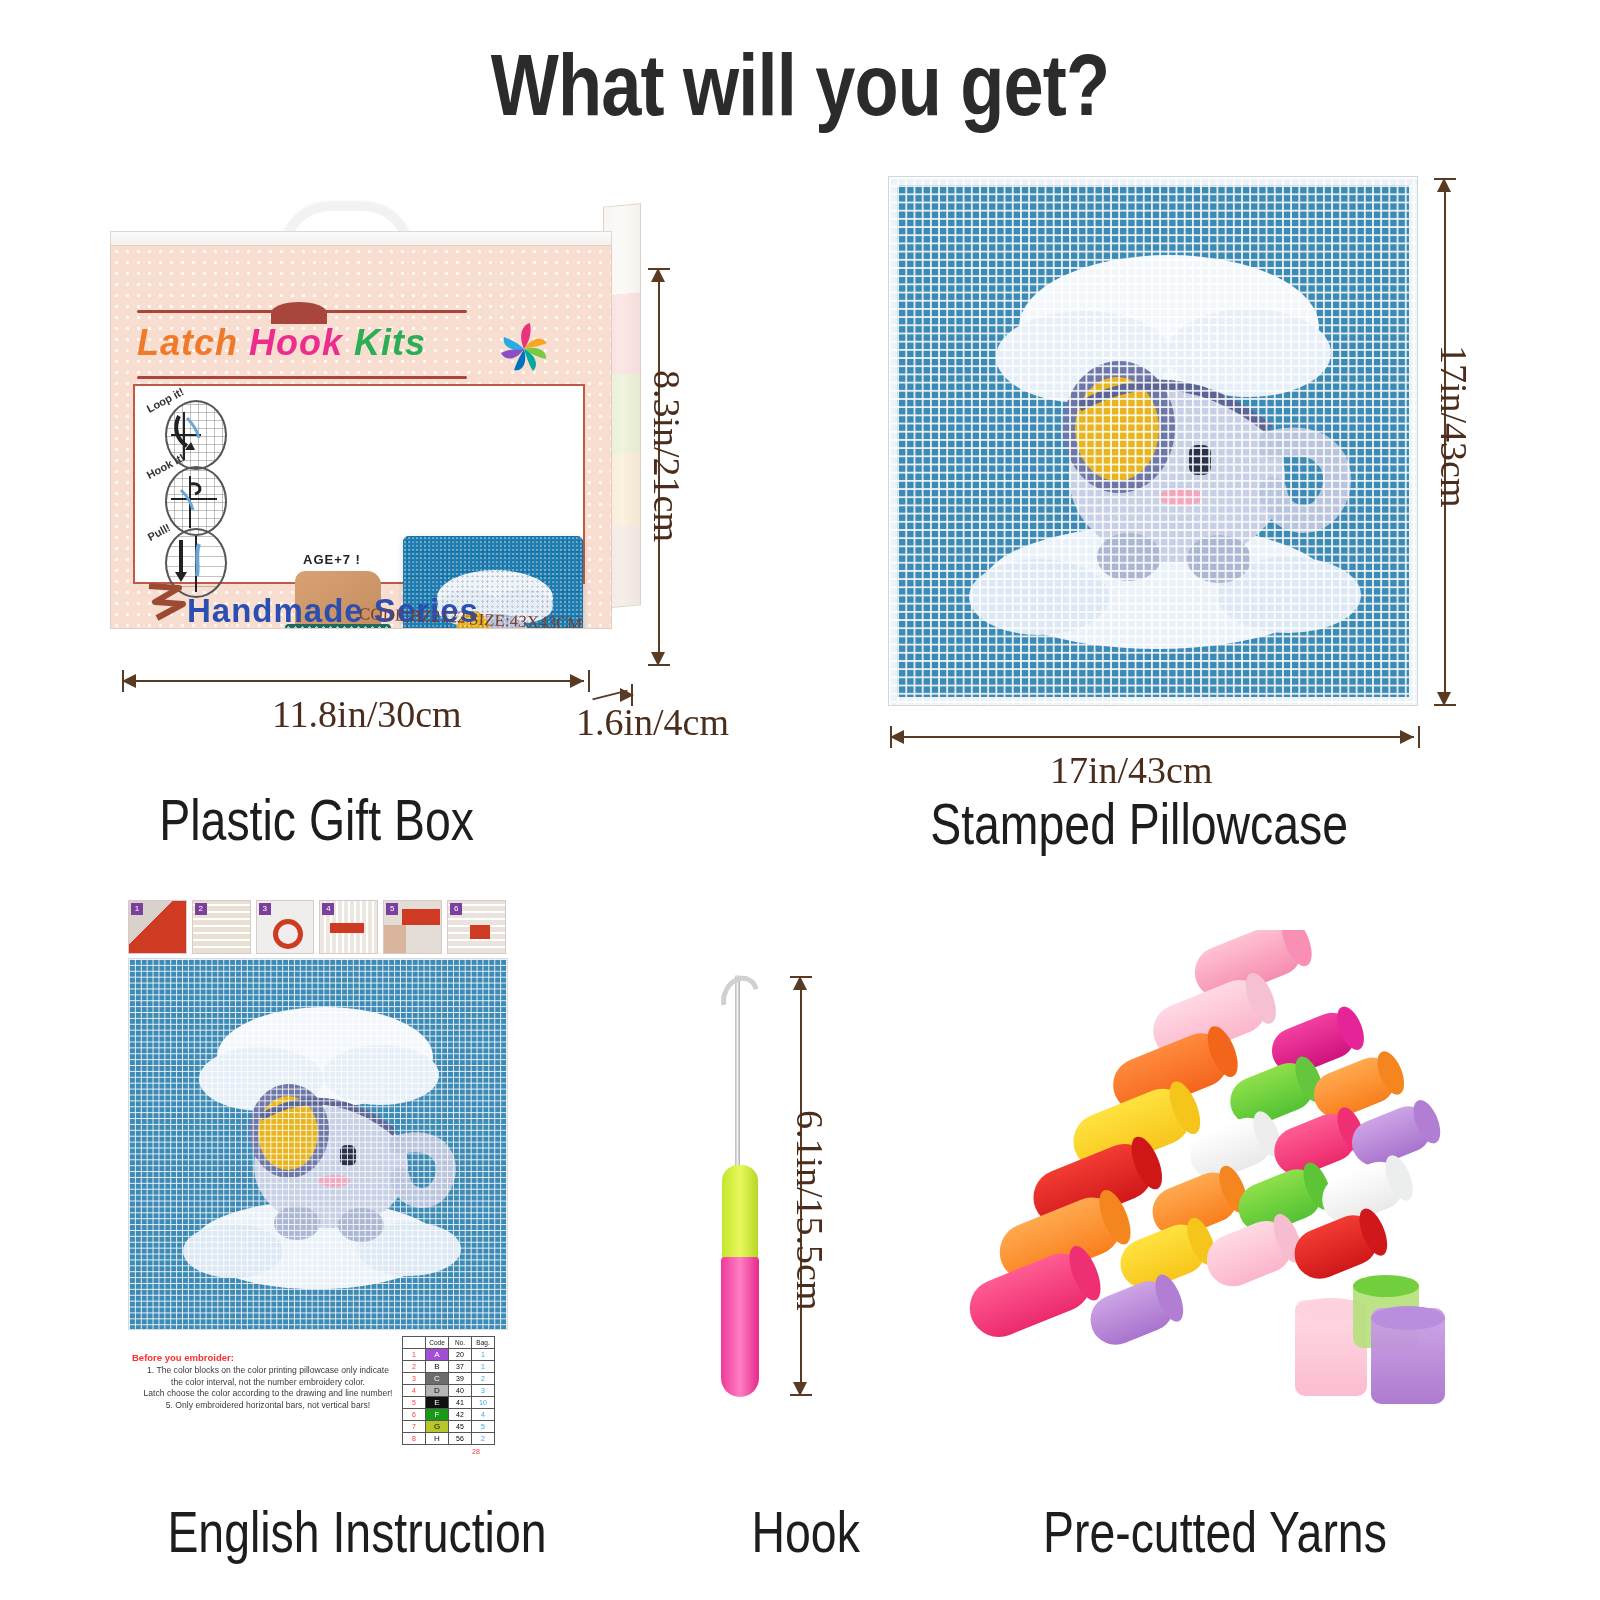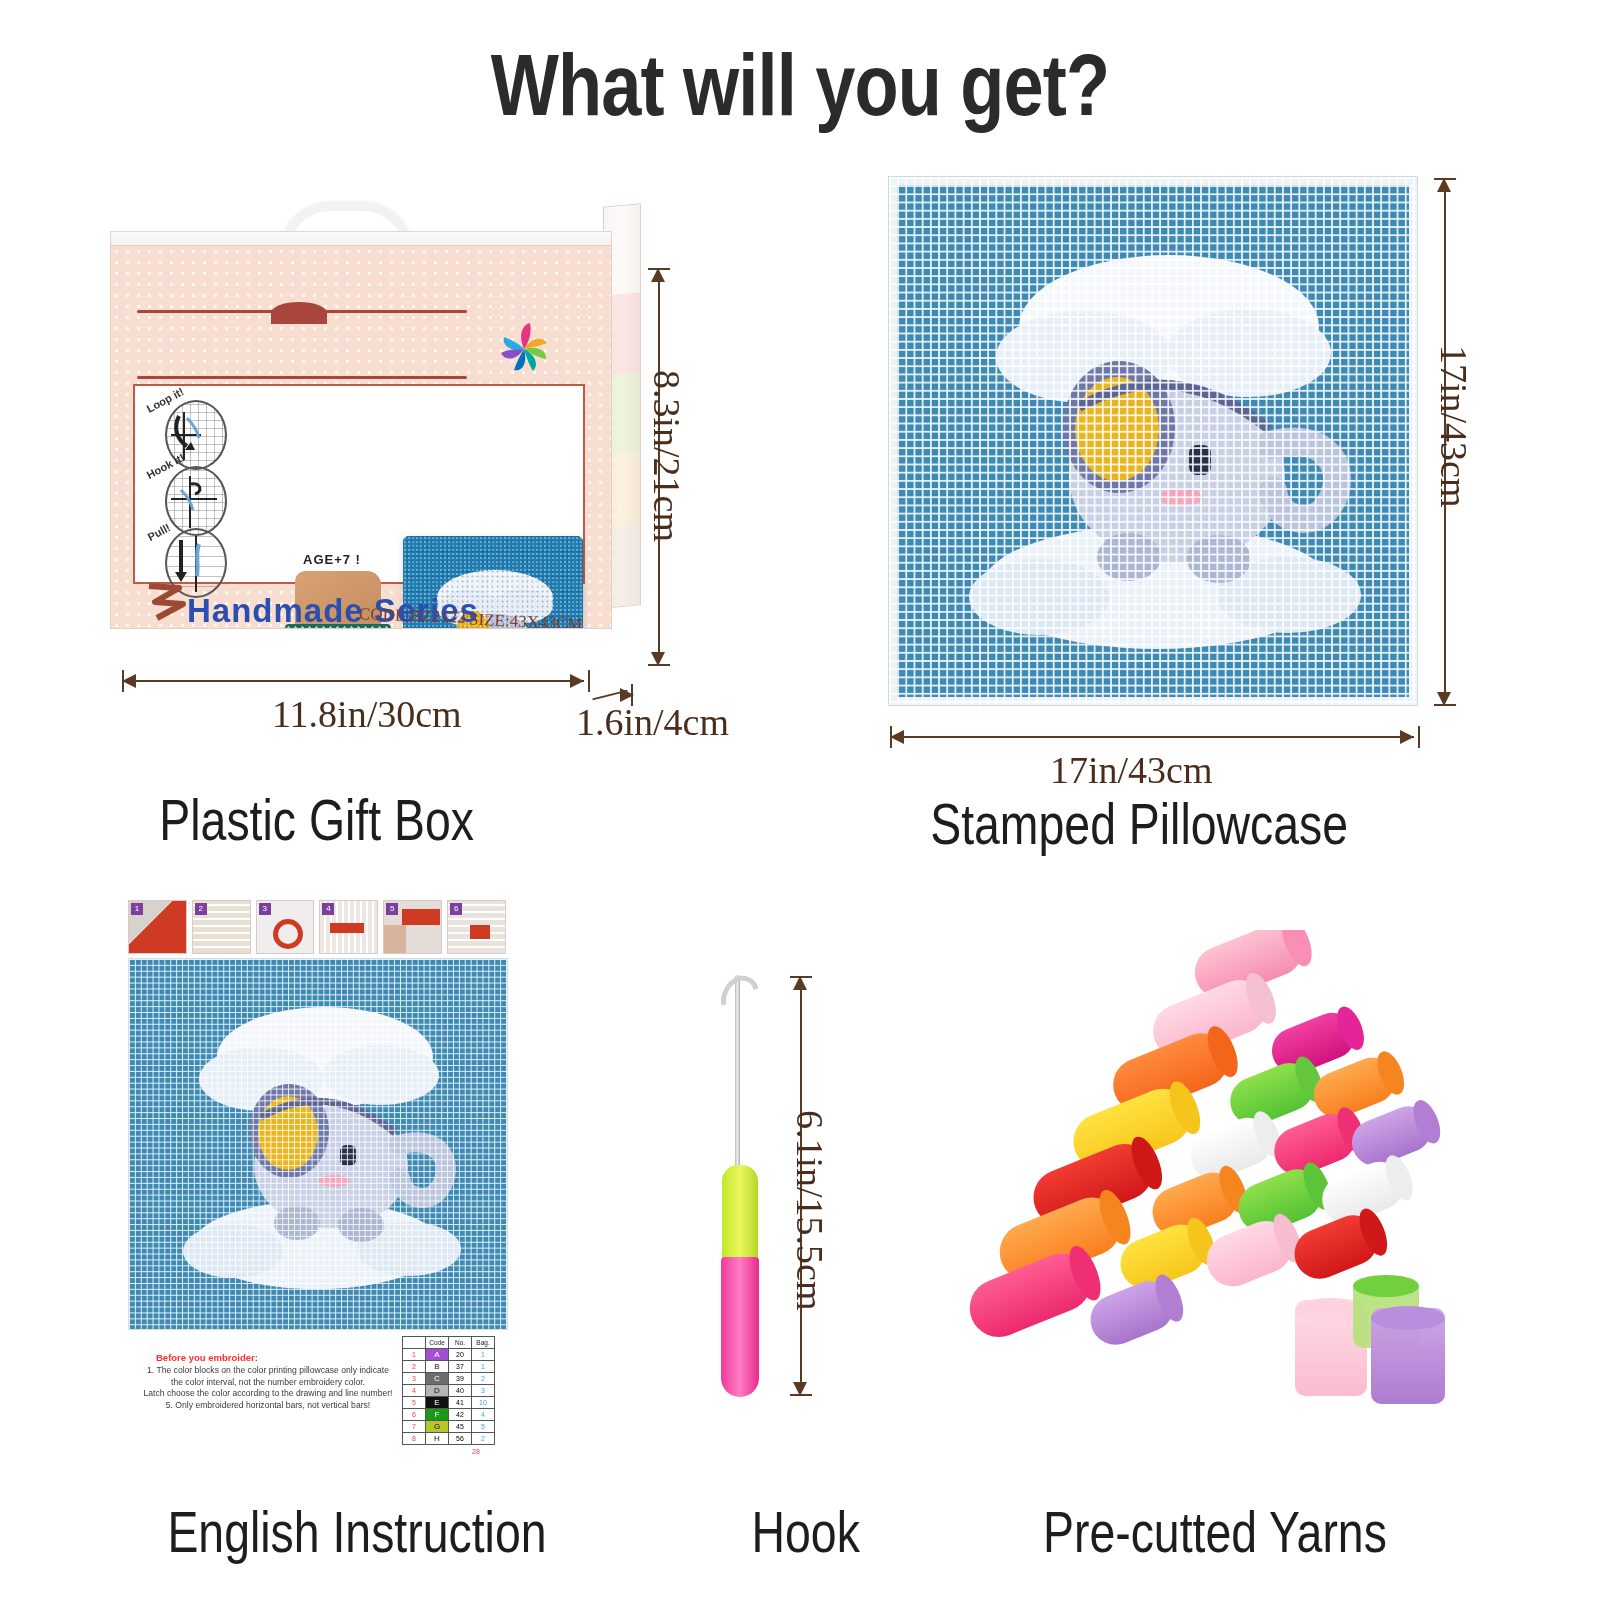--- a/index.html
+++ b/index.html
@@ -145,21 +145,21 @@
 
   
   #instruction{position:absolute;left:122px;top:900px;width:390px;height:570px;background:#fff;}
   .strip{position:absolute;left:6px;top:0;width:378px;height:52px;display:flex;gap:5px;}
   .strip-cell{position:relative;flex:1;height:52px;border:1px solid #d9c9c9;overflow:hidden;background:#ece7e3;}
   .strip-num{position:absolute;left:2px;top:2px;width:12px;height:12px;background:#7b3f9d;color:#fff;
     font-size:8px;line-height:12px;text-align:center;font-family:"Liberation Sans",sans-serif;}
   .sheet-grid{position:absolute;left:6px;top:58px;width:378px;height:370px;border:1px solid #d3dde3;}
   .before-txt{position:absolute;left:10px;top:452px;width:272px;}
   .before-title{color:#ff2d2d;font-size:9.5px;font-weight:bold;margin-bottom:2px;
-    font-family:"Liberation Sans",sans-serif;margin-left:24px;}
+    font-family:"Liberation Sans",sans-serif;}
   .before-line{color:#3a3a3a;font-size:8.6px;line-height:11.5px;font-family:"Liberation Sans",sans-serif;text-align:center;}
   .ctable{position:absolute;left:280px;top:436px;border-collapse:collapse;font-size:7px;
     font-family:"Liberation Sans",sans-serif;}
   .ctable td,.ctable th{border:1px solid #555;width:22px;height:11px;text-align:center;padding:0;font-weight:normal;}
   .ctable th{font-size:6.5px;color:#222;}
   .ct-idx{color:#ff3b3b;}
   .ct-bag{color:#3aa8e0;}
   .ct-code{font-weight:bold;font-size:8px;}
   .ct-total{position:absolute;right:2px;top:126px;color:#ff3b3b;font-size:7px;}
 
@@ -197,20 +197,25 @@
     <div class="box-handle"></div>
     <div class="box-toprim"></div>
 
     <div class="box-front">
       <div class="box-dots"></div>
 
       <div class="rule" style="left:26px;top:64px;width:330px;"></div>
       <div class="rule" style="left:26px;top:130px;width:330px;"></div>
       <div style="position:absolute;left:160px;top:56px;width:56px;height:22px;background:#a8453c;border-radius:50% 50% 0 0;"></div>
 
+      <div class="logo-title">
+        <span class="lw1">Latch</span>
+        <span class="lw2">Hook</span>
+        <span class="lw3">Kits</span>
+      </div>
 
       <svg class="pinwheel" viewBox="0 0 62 62">
         <g transform="translate(31,31)">
           <path d="M0,0 C-6,-14 -2,-24 6,-26 C8,-16 5,-7 0,0Z" fill="#e8337f"></path>
           <path d="M0,0 C8,-12 18,-13 23,-6 C14,-2 6,-2 0,0Z" fill="#f5a623"></path>
           <path d="M0,0 C14,-4 23,2 22,10 C13,8 5,4 0,0Z" fill="#7ac943"></path>
           <path d="M0,0 C12,6 15,16 9,22 C4,14 2,6 0,0Z" fill="#00a99d"></path>
           <path d="M0,0 C4,14 -2,23 -10,21 C-7,12 -3,5 0,0Z" fill="#0071bc"></path>
           <path d="M0,0 C-8,12 -19,12 -23,4 C-14,0 -6,-1 0,0Z" fill="#8a4fc4"></path>
           <path d="M0,0 C-14,3 -22,-4 -20,-12 C-11,-9 -4,-4 0,0Z" fill="#29abe2"></path>

